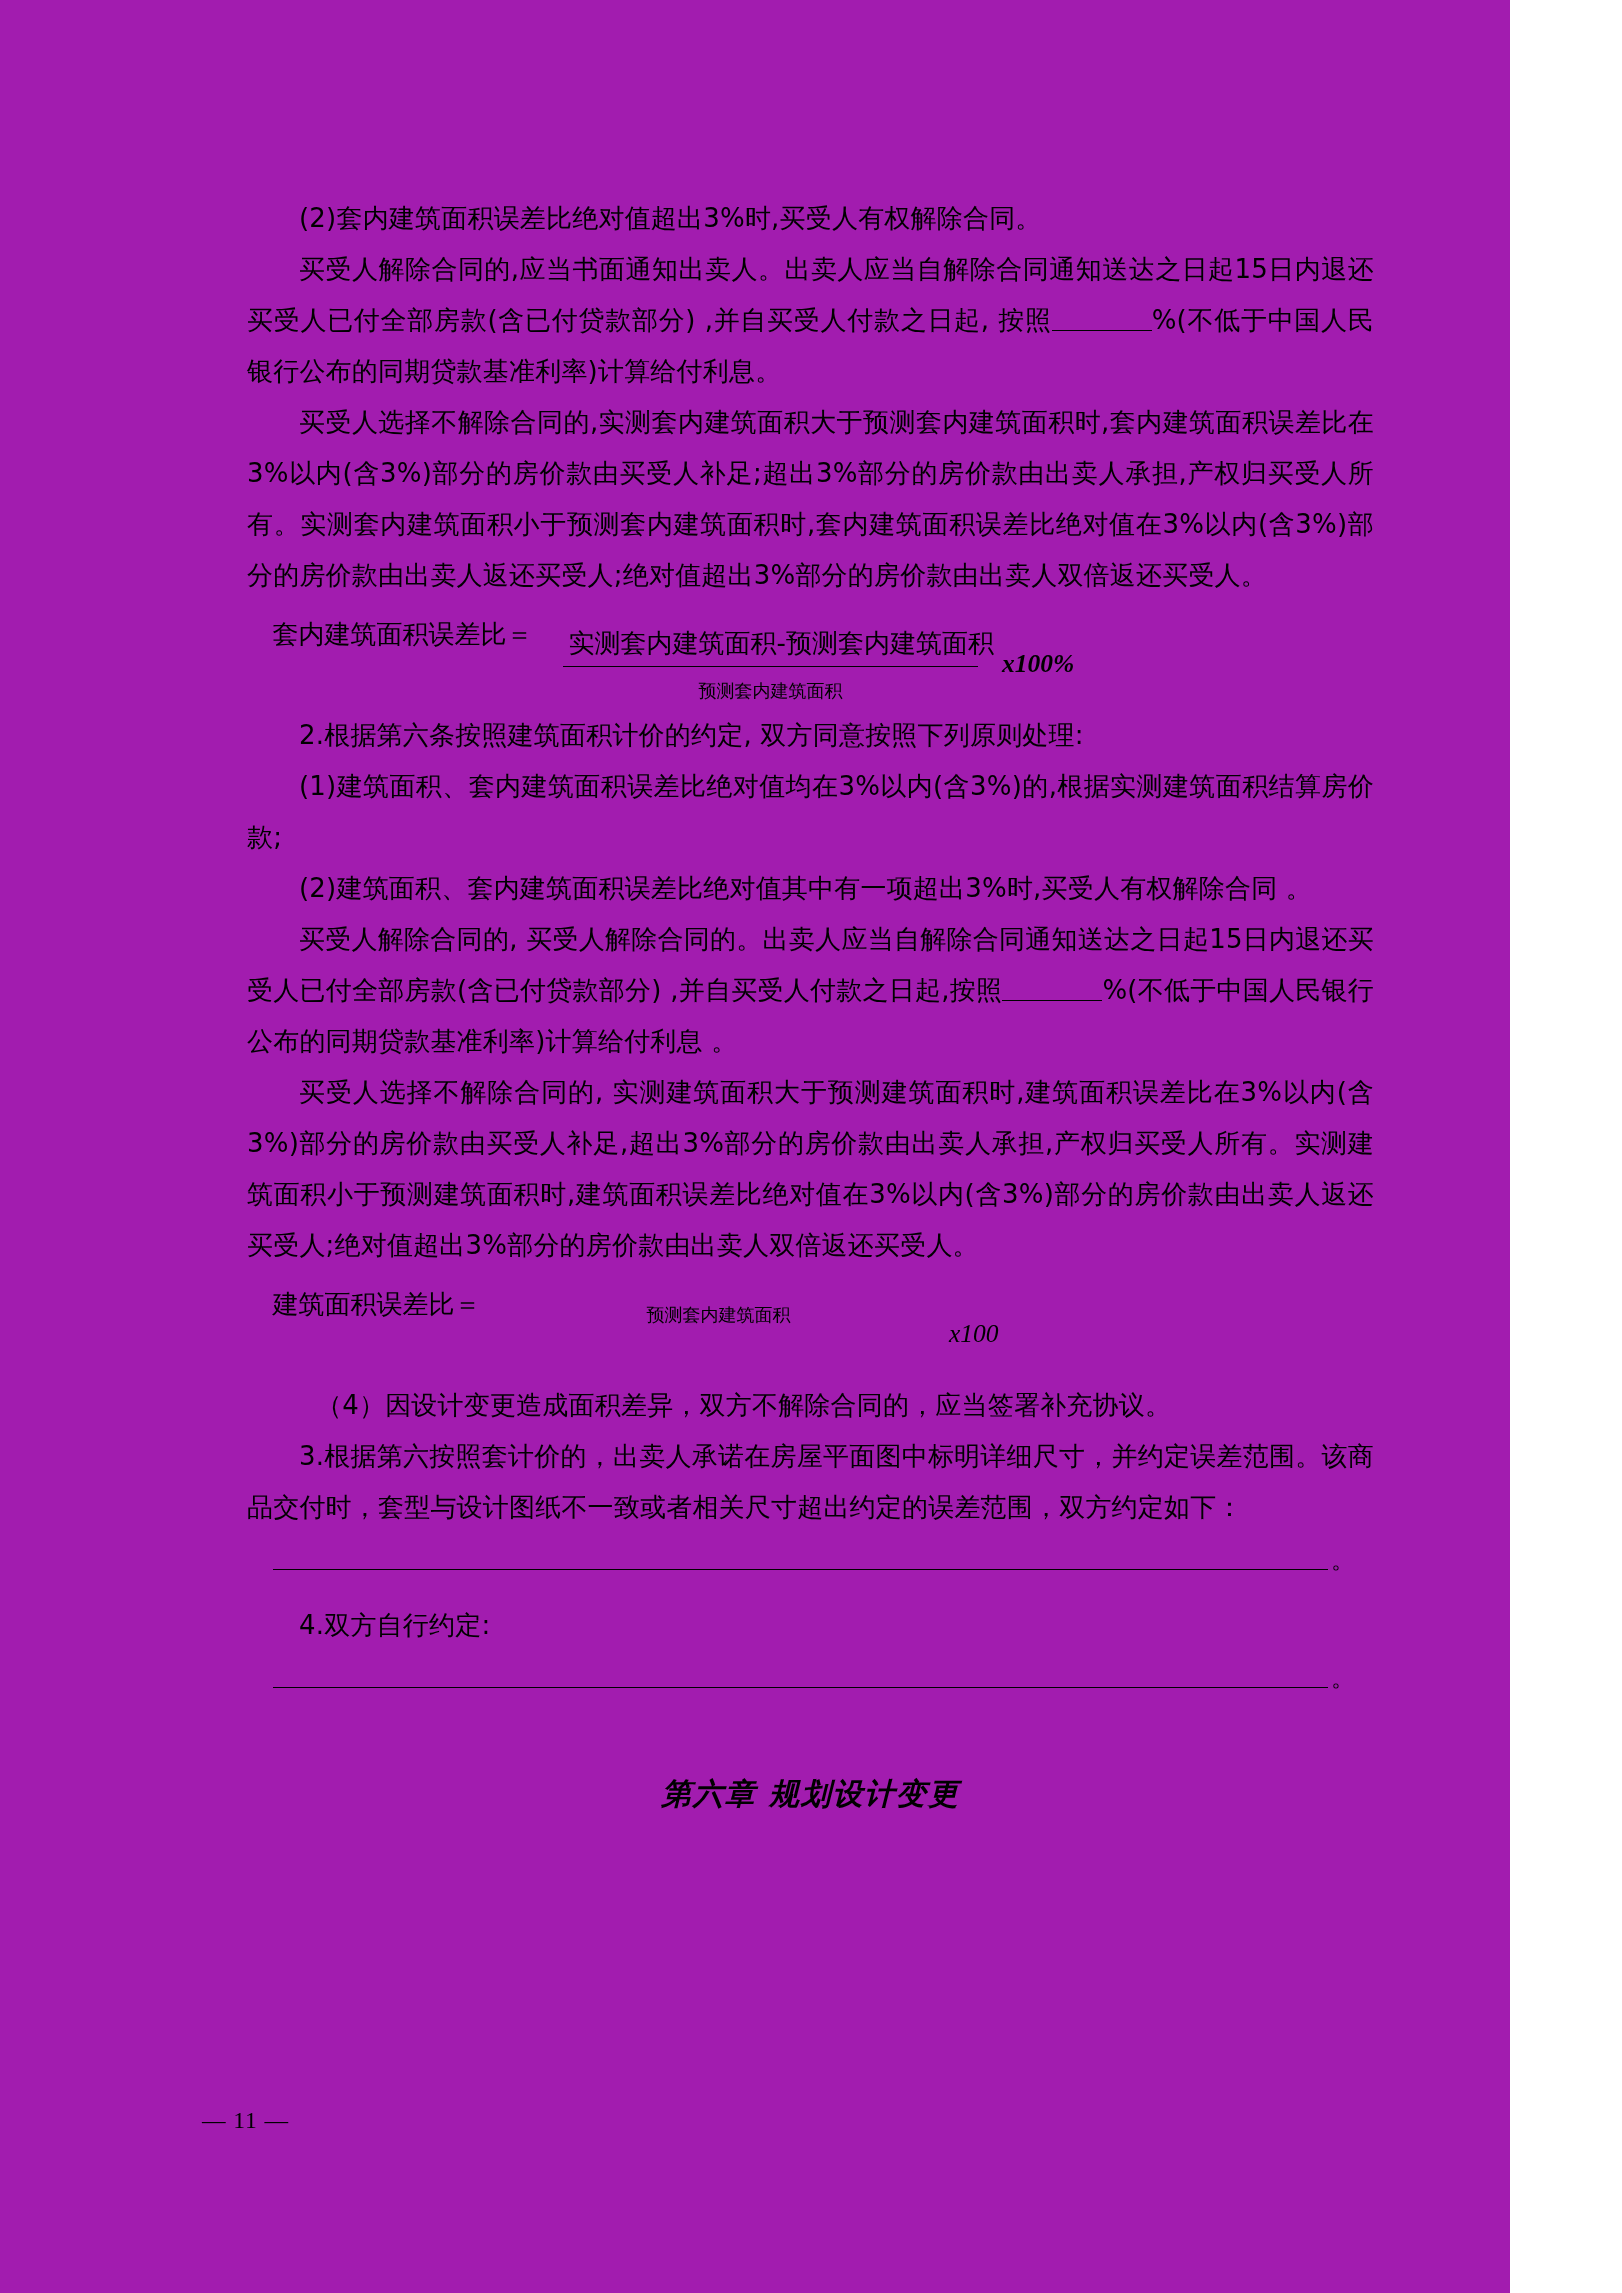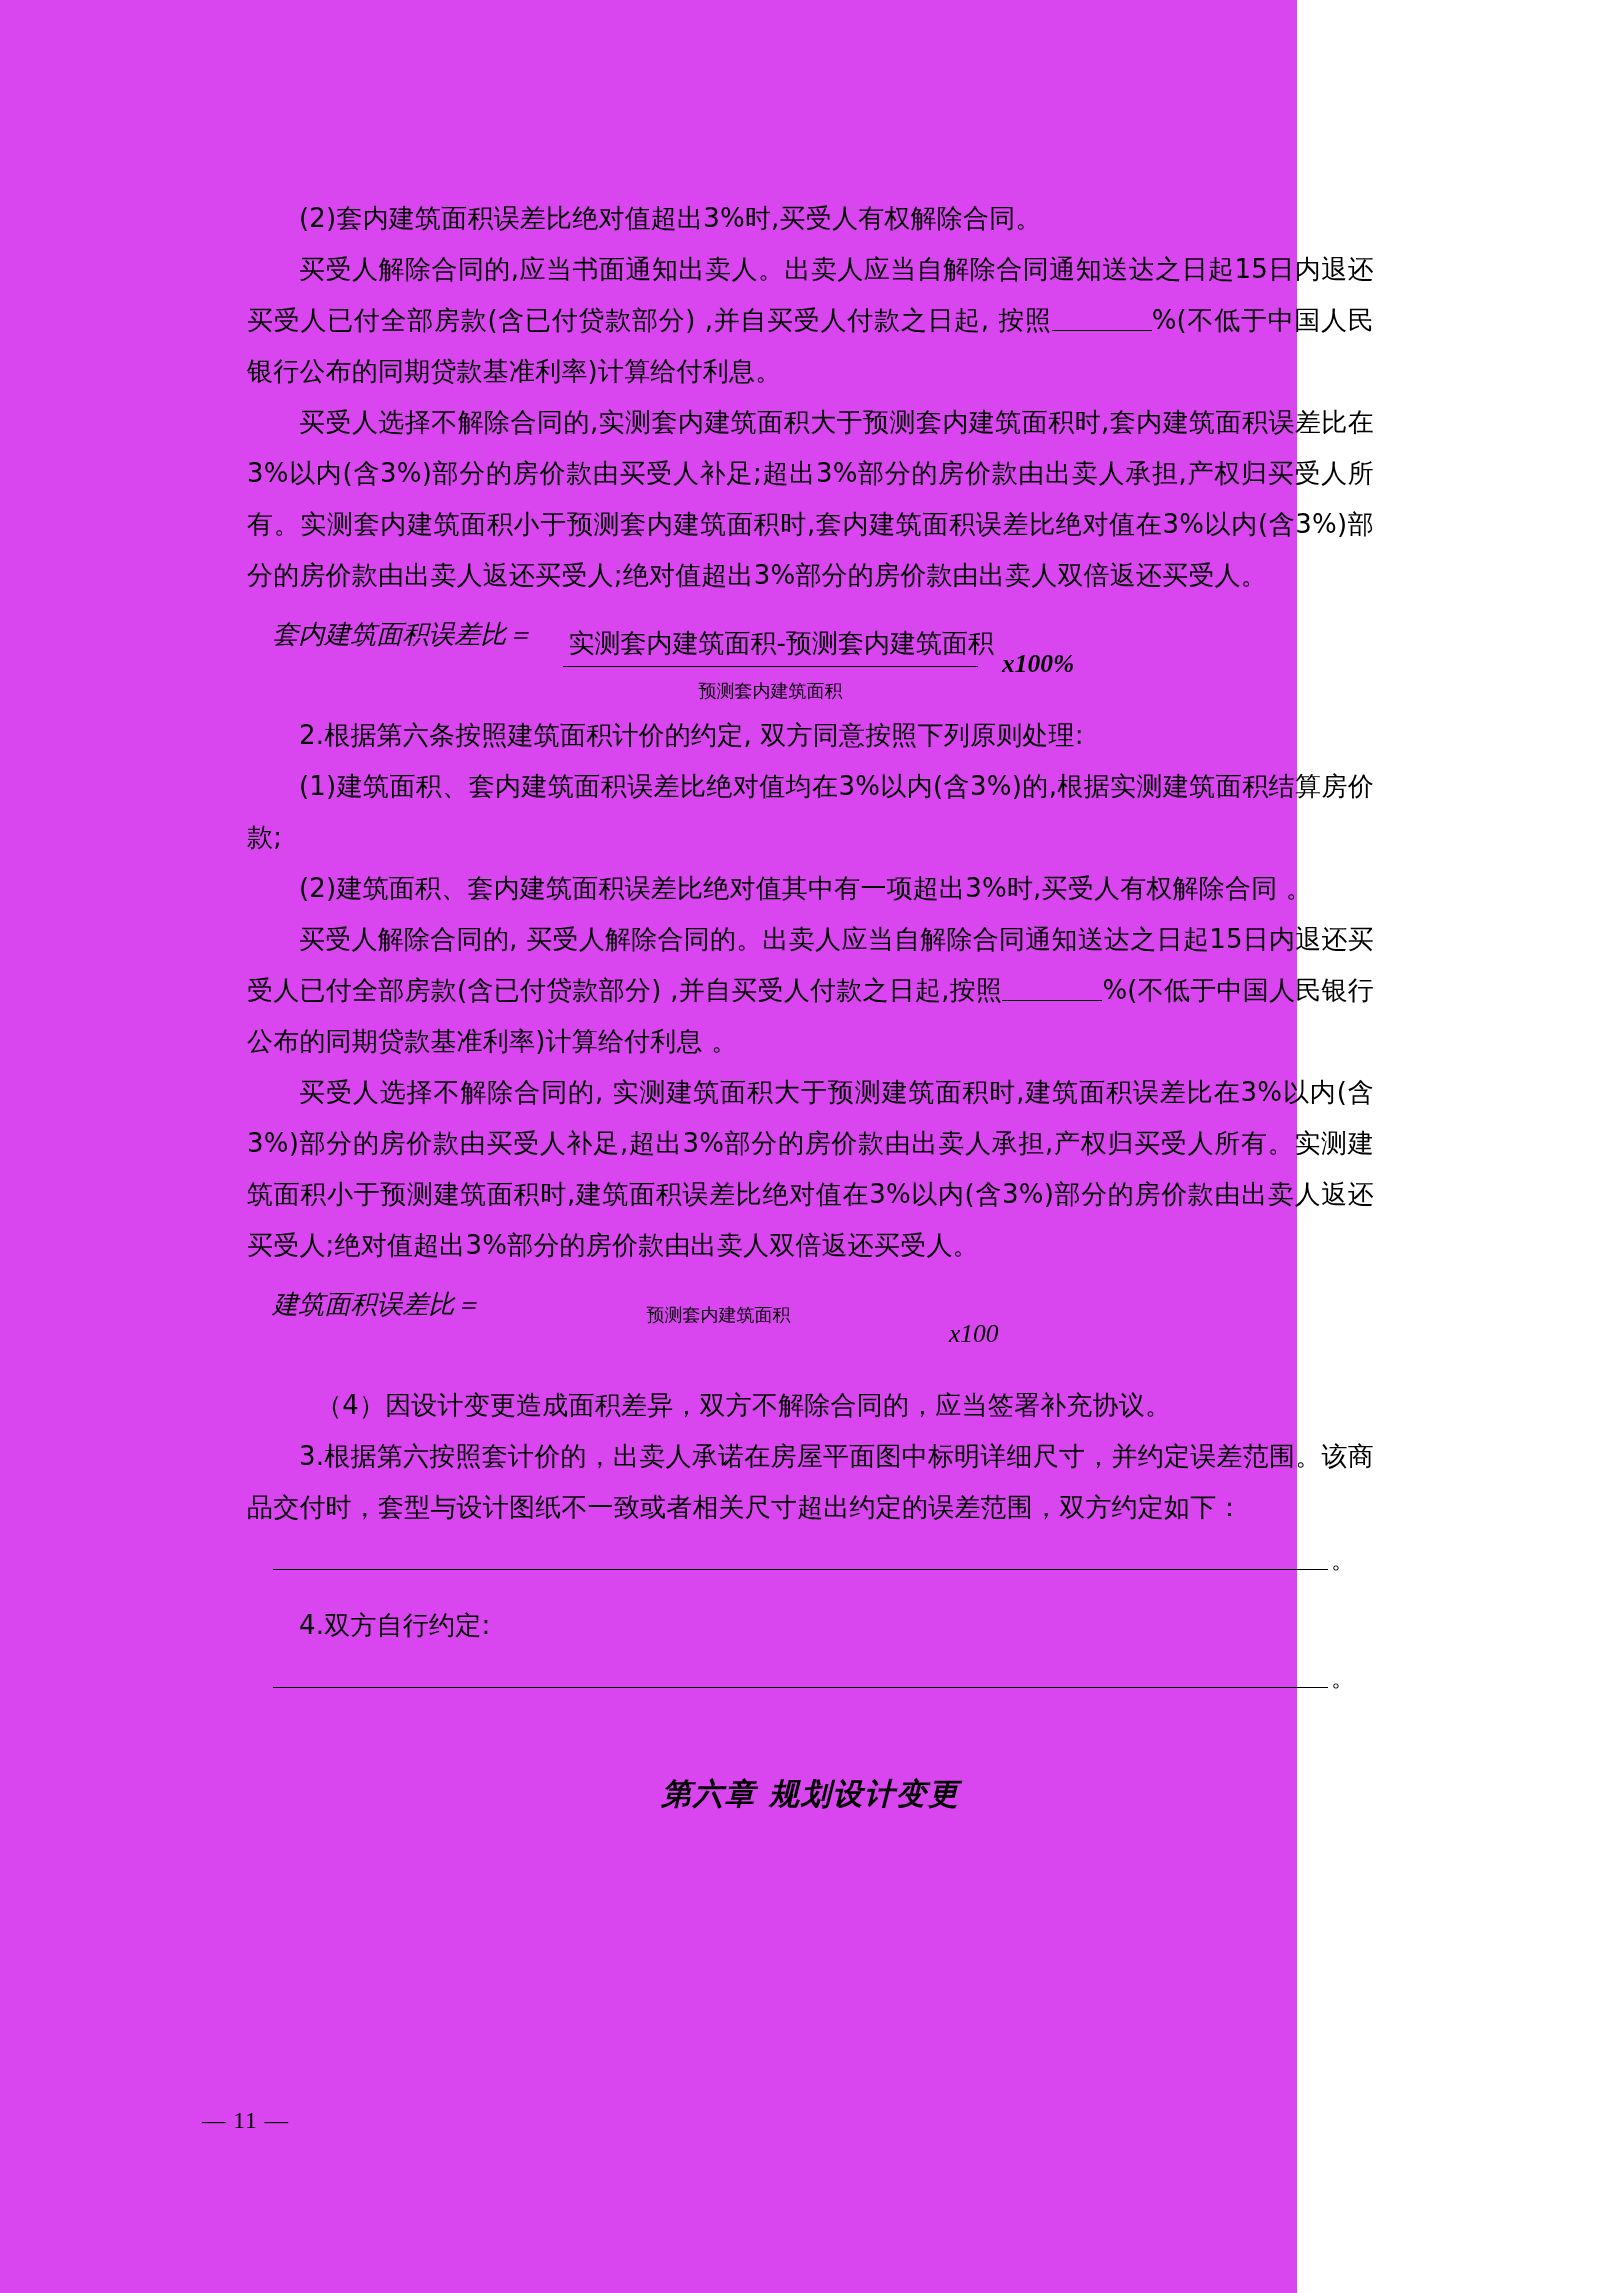--- a/index.html
+++ b/index.html
@@ -1,23 +1,23 @@
 <!DOCTYPE html>
 <html style="font-size:14.5px"><head>
 <meta charset="utf-8">
 <style>
   html, body {
     margin: 0;
     padding: 0;
     background: #ffffff;
   }
   .page {
-    width: 1297px;
+    width: 1510px;
     height: 2294px;
-    background: #d946ef;
+    background: #a21caf;
     position: relative;
     box-sizing: border-box;
     font-family: "DejaVu Sans", sans-serif;
     color: #000000;
   }
   .content {
     position: absolute;
     left: 247px;
     top: 193px;
     width: 1127px;
@@ -49,21 +49,20 @@
     margin: 3.6px 0 3.6px 0;
     height: 102px;
   }
   .formula .lhs {
     position: absolute;
     left: 25.5px;
     top: 7.3px;
     font-size: 26px;
     line-height: 44px;
     white-space: nowrap;
-    font-style: italic;
   }
   .formula .frac {
     position: absolute;
     top: 16px;
     text-align: center;
   }
   .formula .num {
     font-size: 26px;
     line-height: 44px;
     border-bottom: 1.6px solid #000;

